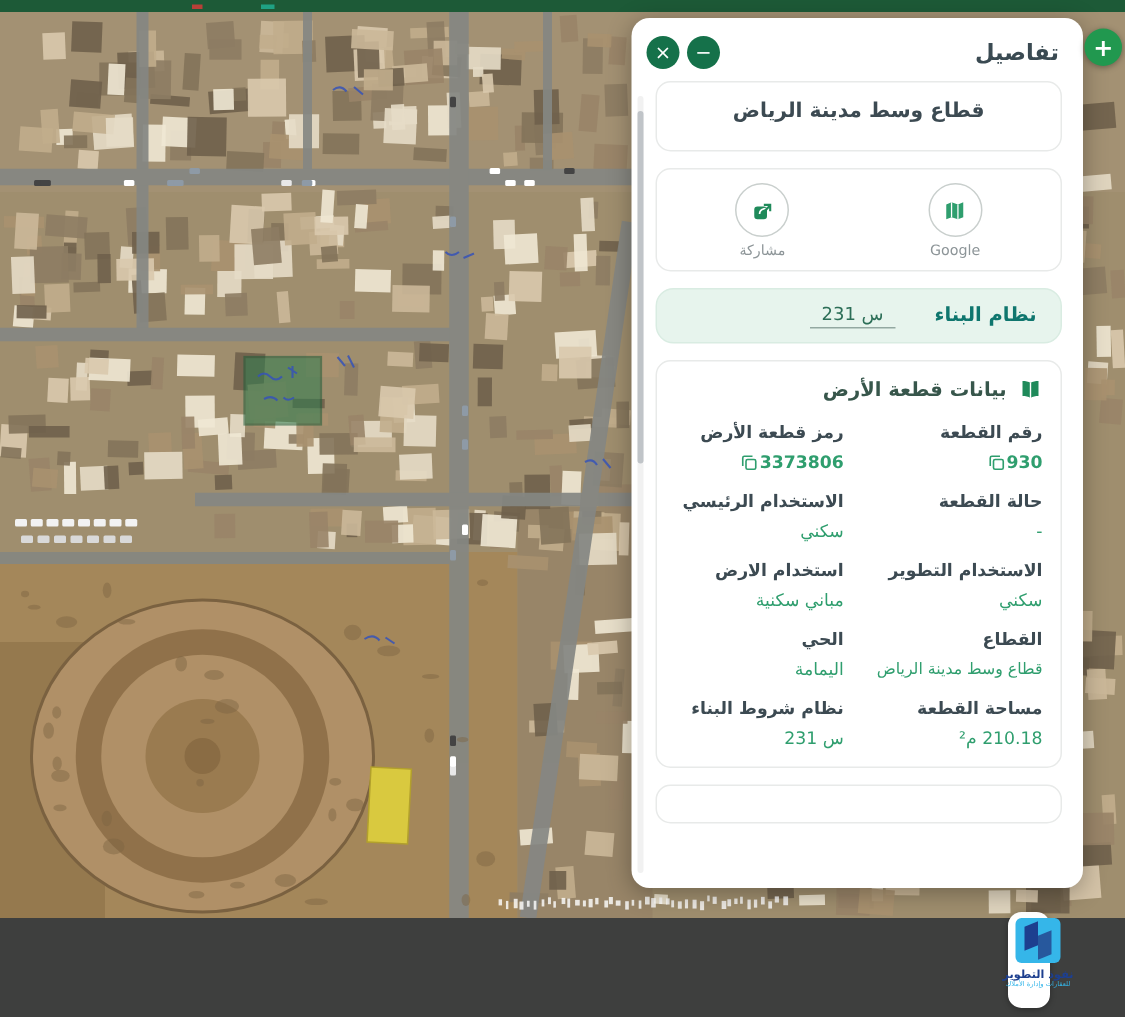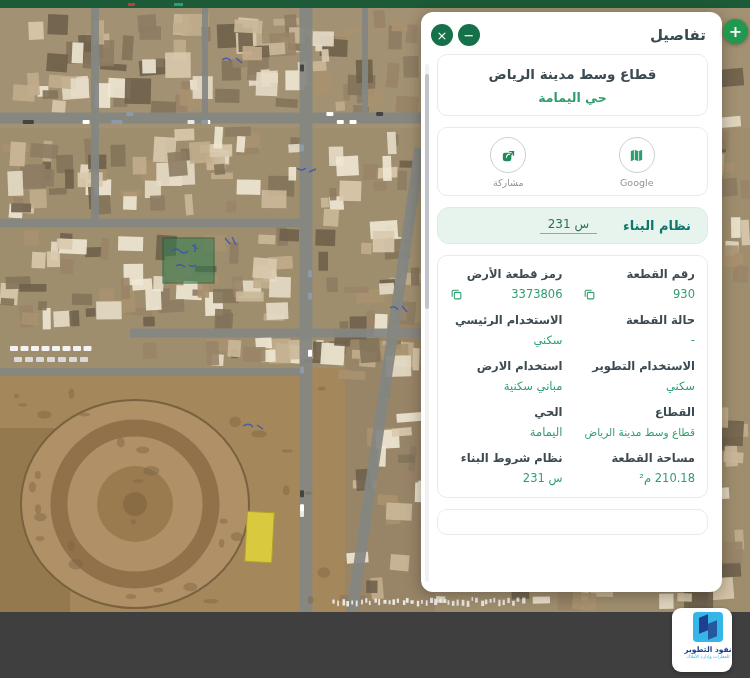--- a/index.html
+++ b/index.html
@@ -18,21 +18,21 @@
   .map-wrap svg{display:block;}
 
   .zoom-in-btn{
     position:absolute;top:19px;left:723px;width:25px;height:25px;border-radius:50%;
     background:#21984f;color:#fff;z-index:8;display:flex;align-items:center;justify-content:center;
     font-size:16px;font-weight:bold;box-shadow:0 1px 4px rgba(0,0,0,.35);cursor:pointer;user-select:none;
   }
 
   
   .logo-card{
-    position:absolute;top:608px;left:672px;width:60px;height:64px;background:#fff;border-radius:9px;
+    position:absolute;top:608px;left:672px;width:28px;height:64px;background:#fff;border-radius:9px;
     z-index:6;display:flex;flex-direction:column;align-items:center;padding-top:4px;box-sizing:border-box;
     box-shadow:0 1px 4px rgba(0,0,0,.3);
     padding-left:12px;
   }
   .logo-icon{width:30px;height:30px;background:#35b6e9;border-radius:4px;position:relative;overflow:hidden;}
   .logo-icon .p1,.logo-icon .p2{position:absolute;width:9px;height:16px;background:#1d3f8f;transform:skewY(-22deg);}
   .logo-icon .p1{left:6px;top:4px;}
   .logo-icon .p2{left:15px;top:10px;background:#27589d;}
   .logo-title{font-size:7.5px;font-weight:bold;color:#1d3f8f;margin-top:3px;white-space:nowrap;}
   .logo-sub{font-size:4.5px;color:#35b6e9;white-space:nowrap;}
@@ -72,21 +72,21 @@
   .bsys-value{font-size:12px;color:#2c6e57;border-bottom:1.5px solid #93a8a1;padding:0 8px 2px;cursor:pointer;}
 
   .data-card{padding:11px 12px 12px;margin-bottom:11px;}
   .sec-head{display:flex;align-items:center;gap:8px;font-size:13px;font-weight:bold;color:#37564b;}
   .data-card .sec-head{margin-bottom:13px;}
   .sec-icon{width:16px;height:16px;flex:0 0 auto;}
 
   .fields-grid{display:grid;grid-template-columns:1fr 1fr;column-gap:20px;row-gap:12px;}
   .flabel{font-size:11.5px;font-weight:bold;color:#3c4a52;margin-bottom:6px;}
   .fvalue{display:flex;align-items:center;font-size:11.5px;color:#2f9e6e;min-height:14px;white-space:nowrap;}
-  .fvalue.has-copy{justify-content:space-between;}
+  .fvalue.has-copy{font-weight:bold;}
   .copy-btn{width:13px;height:13px;cursor:pointer;flex:0 0 auto;}
 
   .addr-card{padding:12px;}
 </style>
 </head>
 <body>
 
 <div class="top-strip">
   <div class="speck-red"></div>
   <div class="speck-teal"></div>
@@ -641,21 +641,20 @@
     </span>
   </div>
 
   <div class="sb-track"></div>
   <div class="sb-thumb"></div>
 
   <div class="panel-body">
 
     <div class="card loc-card">
       <div class="loc-sector">قطاع وسط مدينة الرياض</div>
-      <div class="loc-district">حي اليمامة</div>
     </div>
 
     <div class="card actions-card">
       <div class="action">
         <span class="action-circle">
           <svg width="17" height="17" viewBox="0 0 24 24">
             <path d="M4 6l5-2 6 2 5-2v14l-5 2-6-2-5 2z" fill="#2f9e6e"></path>
             <path d="M9 4v14 M15 6v14" stroke="#fff" stroke-width="1.2" fill="none"></path>
           </svg>
         </span>
@@ -673,20 +672,27 @@
         <span class="action-label">مشاركة</span>
       </div>
     </div>
 
     <div class="bsys-bar">
       <span class="bsys-label">نظام البناء</span>
       <span class="bsys-value">س 231</span>
     </div>
 
     <div class="card data-card">
+      <div class="sec-head">
+        <svg class="sec-icon" viewBox="0 0 24 24">
+          <path d="M12 5c-2-1.5-5-2-8-2v15c3 0 6 .5 8 2 2-1.5 5-2 8-2V3c-3 0-6 .5-8 2z" fill="#1f8a5a"></path>
+          <path d="M12 5v15" stroke="#fff" stroke-width="1.4"></path>
+        </svg>
+        <span>بيانات قطعة الأرض</span>
+      </div>
       <div class="fields-grid">
 
         <div class="cell">
           <div class="flabel">رقم القطعة</div>
           <div class="fvalue has-copy">
             <span>930</span>
             <svg class="copy-btn" viewBox="0 0 24 24">
                 <rect x="8" y="8" width="12" height="12" rx="2" fill="none" stroke="#2f9e6e" stroke-width="2"></rect>
                 <path d="M16 4H6a2 2 0 0 0-2 2v10" fill="none" stroke="#2f9e6e" stroke-width="2"></path>
               </svg>

